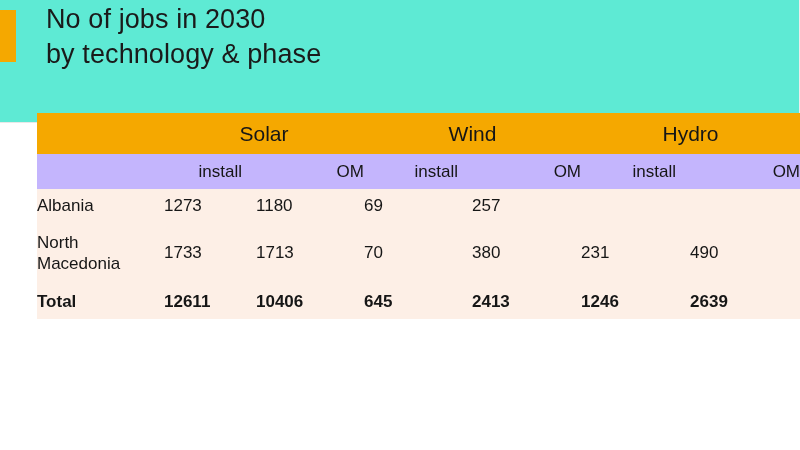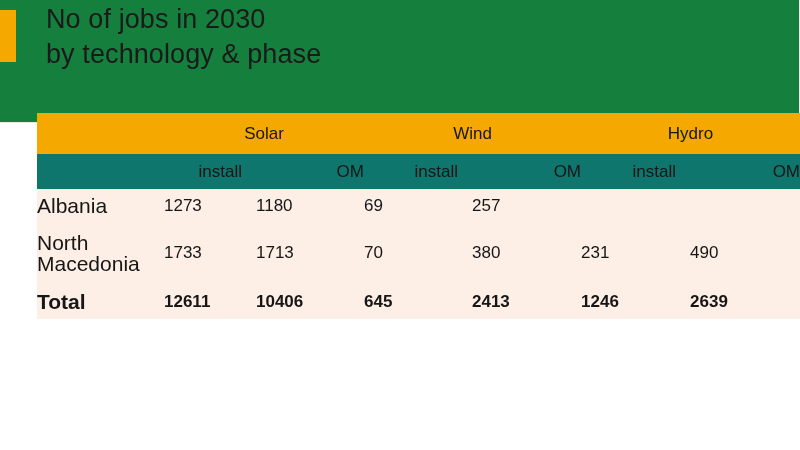--- a/index.html
+++ b/index.html
@@ -15,21 +15,21 @@
     position: relative;
   }
 
   
   .title-card {
     position: absolute;
     left: 0;
     top: 0;
     width: 800px;
     height: 123px;
-    background: #15803d;
+    background: #5eead4;
     border-bottom: 1px solid #e8e8e8;
     border-right: 1px solid #ededed;
     box-sizing: border-box;
     text-decoration: underline;
   }
   .accent-bar {
     position: absolute;
     left: 0;
     top: 10px;
     width: 16px;
@@ -81,49 +81,49 @@
   
   .grp-blank {
     background: #f5a800;
     height: 30px;
   }
   .grp-head {
     background: #f5a800;
     height: 41px;
     text-align: center;
     font-weight: 400;
-    font-size: 17px;
+    font-size: 21px;
     color: #161616;
     border-left: 2px solid #ffffff;
   }
 
   
   .sub-row td, .sub-row th {
-    background: #0f766e;
+    background: #c4b5fd;
     height: 35px;
   }
   .sub-blank { background: #fadfcd; }
   .sub-head {
     text-align: right;
     padding-right: 11px;
     font-weight: 400;
     font-size: 17px;
     color: #161616;
     border-left: 2px solid #ffffff;
   }
   .sub-head.install { text-align: right; padding-right: 14px; }
 
   
   tr.row-light > * { background: #fdefe6; }
   tr.row-dark  > * { background: #fadec9; }
 
   td.country {
     text-align: left;
     padding-left: 8px;
-    font-size: 21px;
+    font-size: 17px;
     color: #161616;
     line-height: 21px;
   }
   td.num {
     padding-right: 11px;
     font-size: 17px;
     color: #161616;
     border-left: 2px solid #ffffff;
   }
   tr.data-row > * { height: 33px; }

